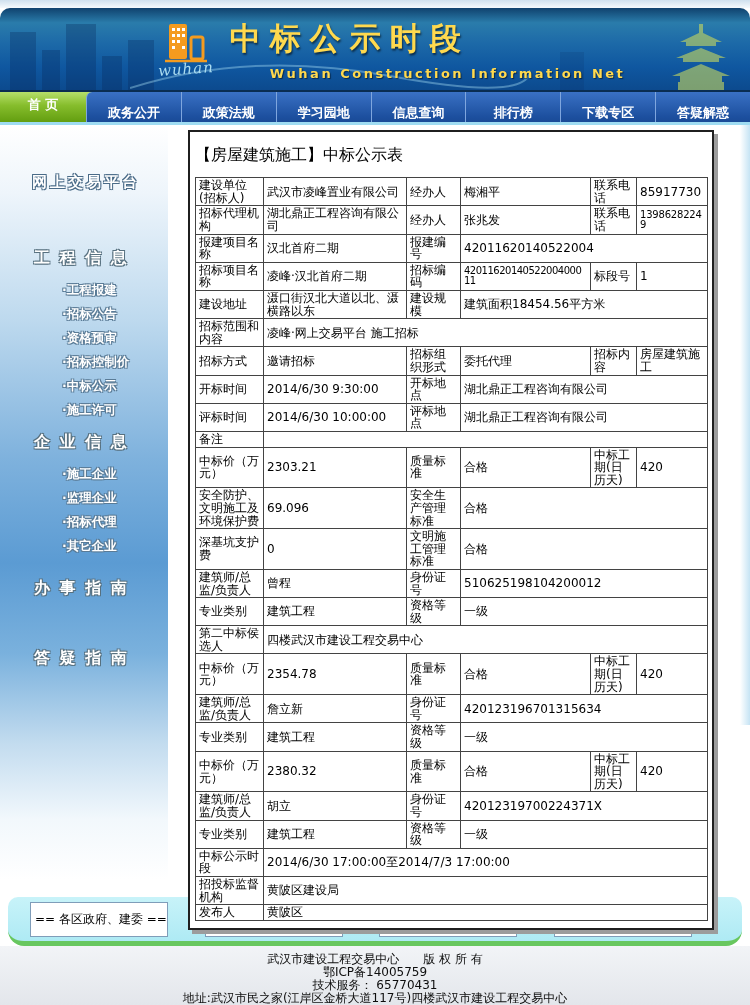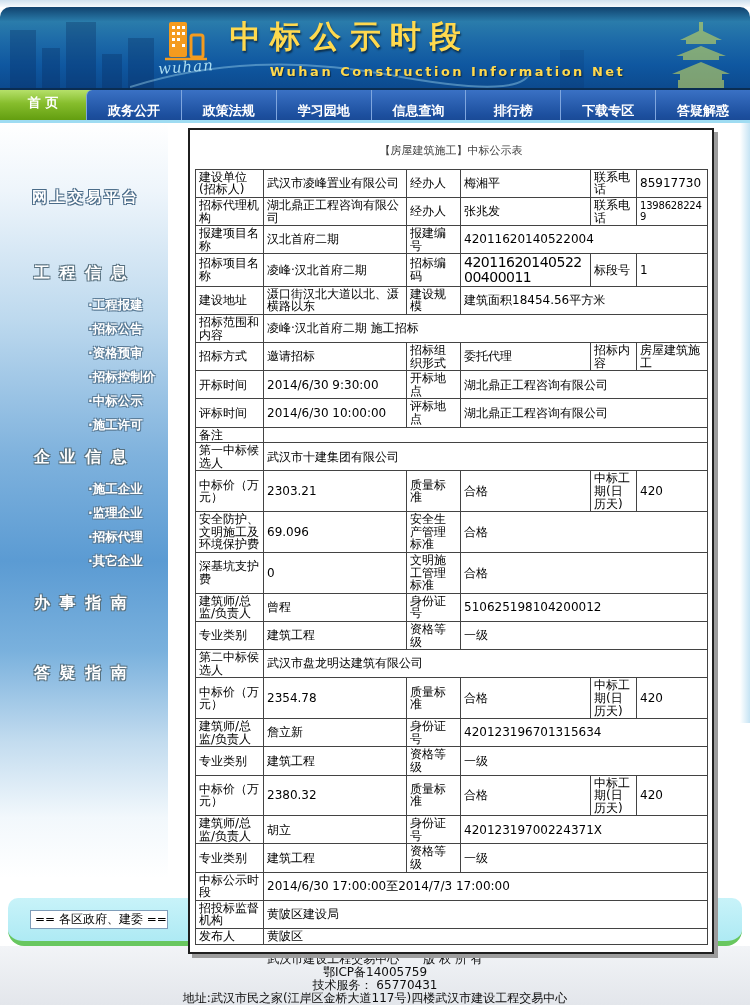--- a/index.html
+++ b/index.html
@@ -34,50 +34,50 @@
   .tab-home{width:86px;height:25px;}
   .tab-blue{flex:1;height:42px;background:linear-gradient(180deg,#3a71c4 0%,#1c4f9e 60%,#153f85 100%);border-left:1px solid #7fa6de;}
   .tab-blue.first{border-radius:6px 0 0 0;}
   .cyanline{height:3px;background:#9fdcf2;}
 
   
   .content{position:relative;display:flex;min-height:762px;background:#fff;}
   .right-edge{position:absolute;right:0;top:0;height:600px;width:10px;background:linear-gradient(90deg,rgba(150,205,235,0),rgba(150,205,235,.55));}
   .sidebar{width:168px;height:755px;flex:none;
     background:linear-gradient(180deg,#ffffff 0%,#eef5fb 9%,#bdd9ee 26%,#7fb2dd 44%,#5b9bd3 58%,#7ab1dd 70%,#c3dcef 82%,#f2f8fc 92%,#ffffff 100%);}
-  .side-platform{margin-top:65px;padding-left:32px;color:#fff;font-size:15px;font-weight:bold;letter-spacing:3px;
+  .side-platform{margin-top:48px;padding-left:32px;color:#fff;font-size:15px;font-weight:bold;letter-spacing:3px;
     text-shadow:1px 1px 0 #4a6b88,-1px -1px 0 #4a6b88,1px -1px 0 #4a6b88,-1px 1px 0 #4a6b88;}
   .side-sec-title{padding-left:34px;color:#fff;font-size:16px;font-weight:bold;letter-spacing:2px;height:22px;cursor:pointer;
     text-shadow:1px 1px 0 #57707f,-1px -1px 0 #57707f,1px -1px 0 #57707f,-1px 1px 0 #57707f;white-space:nowrap;}
   .side-items{margin:12px 0 0 0;padding:0;list-style:none;}
-  .side-items li{height:24px;padding-left:88px;color:#fff;font-size:12.5px;font-weight:bold;cursor:pointer;
+  .side-items li{height:24px;padding-left:62px;color:#fff;font-size:12.5px;font-weight:bold;cursor:pointer;
     text-shadow:1px 1px 0 #5a7b96,-1px -1px 0 #5a7b96,1px -1px 0 #5a7b96,-1px 1px 0 #5a7b96;white-space:nowrap;}
   .mt-sec1{margin-top:56px;}
   .mt-sec2{margin-top:6px;}
   .mt-sec3{margin-top:16px;}
   .mt-sec4{margin-top:48px;}
 
   
   .panel{margin:5px 0 0 20px;width:526px;align-self:flex-start;background:#fff;border:2px solid #1f1f1f;
     box-shadow:4px 4px 0 #9c9c9c;padding:0 5px 7px 5px;box-sizing:border-box;}
-  .tbl-title{text-align:center;font-size:11px;color:#404040;padding:13px 0 11px 0;}
+  .tbl-title{font-size:16px;color:#000000;padding:13px 0 11px 0;}
   table.tbl{border-collapse:collapse;table-layout:fixed;width:512px;border:1px solid #000;}
   table.tbl td{border:1px solid #434343;font-size:12px;line-height:1.05;padding:1px 3px;color:#000;
     word-wrap:break-word;overflow:hidden;vertical-align:middle;}
   td.th{font-weight:normal;}
   td.tv{font-weight:normal;}
   table.tbl tr:nth-child(2) td:nth-child(6){font-size:10px;letter-spacing:-0.2px;}
-  table.tbl tr:nth-child(4) td:nth-child(4){font-size:14px;letter-spacing:-0.5px;}
+  table.tbl tr:nth-child(4) td:nth-child(4){font-size:10px;letter-spacing:-0.5px;}
 
   
   .links-bar{margin:6px 8px 0 8px;height:46px;background:linear-gradient(180deg,#c8f3f9,#aeeaf4);
     border-radius:10px 10px 16px 16px;border-bottom:5px solid #68c75f;
     display:flex;align-items:center;justify-content:space-between;padding:0 50px 0 22px;}
-  .xp-select{width:138px;height:19px;background:#fff;border:1px solid #7f9db9;display:flex;align-items:center;
-    font-size:12px;color:#000;padding-left:4px;box-sizing:border-box;cursor:pointer;white-space:nowrap;overflow:hidden;flex-direction:column;}
+  .xp-select{width:138px;height:35px;background:#fff;border:1px solid #7f9db9;display:flex;align-items:center;
+    font-size:12px;color:#000;padding-left:4px;box-sizing:border-box;cursor:pointer;white-space:nowrap;overflow:hidden;}
   .xp-arrow{margin-left:auto;width:17px;height:17px;flex:none;display:flex;align-items:center;justify-content:center;
     background:linear-gradient(180deg,#e7f1fe,#b6d3fa 55%,#9cc0f0);border:1px solid #93a9c8;border-radius:2px;}
   .chev{width:0;height:0;border-left:4px solid transparent;border-right:4px solid transparent;border-top:5px solid #2457c5;}
 
   
   .footer{flex:1;background:linear-gradient(180deg,#f2f4f7,#e3e6eb);text-align:center;padding-top:7px;}
   .footer div{font-size:12px;line-height:13px;color:#0d0d0d;}
 </style>
 </head>
 <body>
@@ -210,21 +210,21 @@
               <td class="tv">1</td>
             </tr>
             <tr>
               <td class="th">建设地址</td>
               <td class="tv">滠口街汉北大道以北、滠横路以东</td>
               <td class="th">建设规模</td>
               <td class="tv" colspan="3">建筑面积18454.56平方米</td>
             </tr>
             <tr>
               <td class="th">招标范围和内容</td>
-              <td class="tv" colspan="5">凌峰·汉北首府二期 施工招标</td>
+              <td class="tv" colspan="5">凌峰·网上交易平台 施工招标</td>
             </tr>
             <tr>
               <td class="th">招标方式</td>
               <td class="tv">邀请招标</td>
               <td class="th">招标组织形式</td>
               <td class="tv">委托代理</td>
               <td class="th">招标内容</td>
               <td class="tv">房屋建筑施工</td>
             </tr>
             <tr>
@@ -237,24 +237,20 @@
               <td class="th">评标时间</td>
               <td class="tv">2014/6/30 10:00:00</td>
               <td class="th">评标地点</td>
               <td class="tv" colspan="3">湖北鼎正工程咨询有限公司</td>
             </tr>
             <tr>
               <td class="th">备注</td>
               <td class="tv" colspan="5"></td>
             </tr>
             <tr>
-              <td class="th">第一中标候选人</td>
-              <td class="tv" colspan="5">武汉市十建集团有限公司</td>
-            </tr>
-            <tr>
               <td class="th">中标价（万元）</td>
               <td class="tv">2303.21</td>
               <td class="th">质量标准</td>
               <td class="tv">合格</td>
               <td class="th">中标工期(日历天)</td>
               <td class="tv">420</td>
             </tr>
             <tr>
               <td class="th">安全防护、文明施工及环境保护费</td>
               <td class="tv">69.096</td>
@@ -274,21 +270,21 @@
               <td class="tv" colspan="3">510625198104200012</td>
             </tr>
             <tr>
               <td class="th">专业类别</td>
               <td class="tv">建筑工程</td>
               <td class="th">资格等级</td>
               <td class="tv" colspan="3">一级</td>
             </tr>
             <tr>
               <td class="th">第二中标侯选人</td>
-              <td class="tv" colspan="5">武汉市盘龙明达建筑有限公司</td>
+              <td class="tv" colspan="5">四楼武汉市建设工程交易中心</td>
             </tr>
             <tr>
               <td class="th">中标价（万元）</td>
               <td class="tv">2354.78</td>
               <td class="th">质量标准</td>
               <td class="tv">合格</td>
               <td class="th">中标工期(日历天)</td>
               <td class="tv">420</td>
             </tr>
             <tr>

